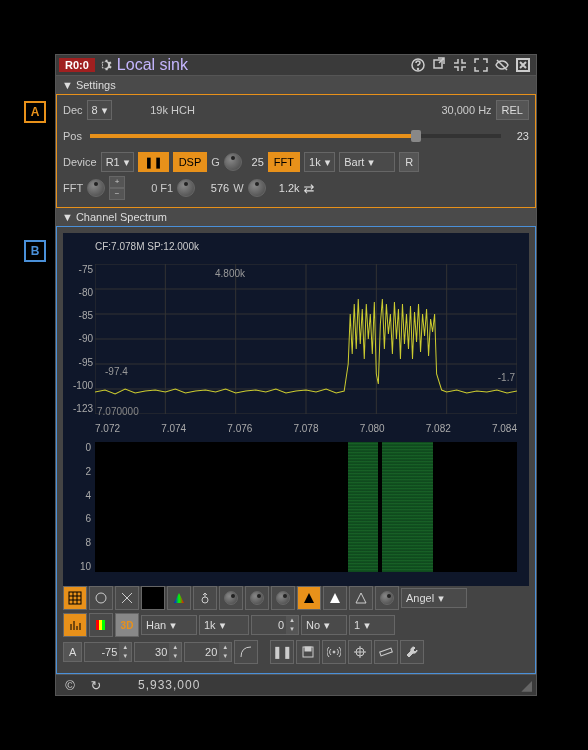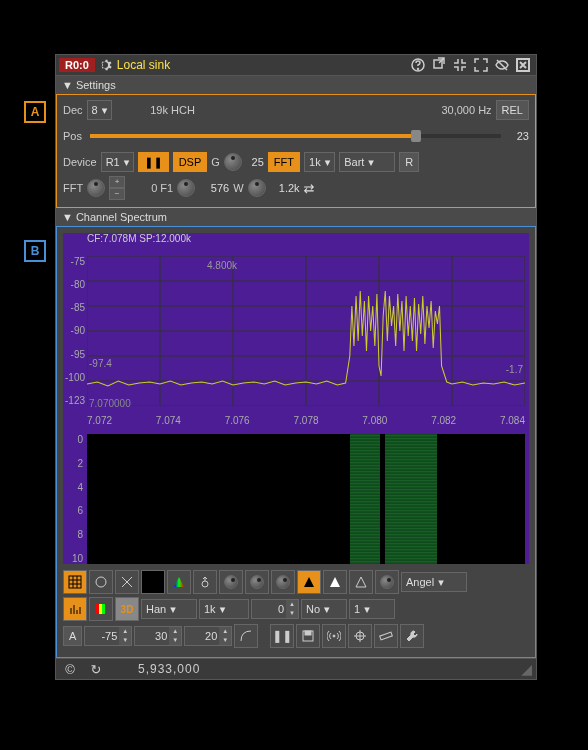--- a/index.html
+++ b/index.html
@@ -1,20 +1,20 @@
 <!DOCTYPE html>
 <html><head>
 <meta charset="utf-8">
 <style>
 html,body{margin:0;padding:0;background:#000;font-family:Arial,sans-serif;font-size:11px;color:#ccc;width:588px;height:750px;overflow:hidden}
 .window{position:absolute;left:55px;top:54px;width:480px;background:#3a3a3a;border:1px solid #555}
 .titlebar{background:#3a3a3a;height:20px;display:flex;align-items:center;padding:0 3px;border-bottom:1px solid #555}
 .rbadge{background:#a02020;color:#fff;padding:1px 6px;font-size:11px;font-weight:bold}
 .titlebar-icon{margin:0 2px;cursor:pointer;color:#ccc;font-size:13px;display:inline-flex;align-items:center;justify-content:center;width:16px;height:16px}
-.titlebar-text{flex:1;color:#fde047;font-size:12px;padding-left:2px}
+.titlebar-text{flex:1;color:#c4b5fd;font-size:16px;padding-left:2px}
 .tb-right{display:flex;gap:1px}
 .section-header{background:#4a4a4a;height:18px;display:flex;align-items:center;padding:0 6px;font-size:11px;color:#ddd}
 .section-header .tri{margin-right:3px}
 .panel{padding:4px 6px;background:#444}
 .row{display:flex;align-items:center;gap:4px;margin-bottom:4px;height:22px}
 .lbl{color:#ccc;font-size:11px}
 select,.combo{background:#4a4a4a;color:#ddd;border:1px solid #666;font-size:11px;height:18px;padding:0 2px}
 .combo{display:inline-flex;align-items:center;padding:0 4px;gap:4px}
 .btn{background:#555;border:1px solid #666;color:#ddd;font-size:11px;height:18px;padding:0 5px;display:inline-flex;align-items:center;cursor:pointer}
 .btn.orange{background:#e8911a;color:#000;border-color:#e8911a}
@@ -26,21 +26,21 @@
 .slider{flex:1;height:4px;background:#333;position:relative;margin:0 4px}
 .slider .fill{position:absolute;height:100%;background:#e8911a;left:0}
 .slider .thumb{position:absolute;width:10px;height:12px;background:#888;top:-4px;border-radius:2px}
 .swap-icon{color:#ddd;font-size:13px}
 .settings-border{border:1px solid #e8911a}
 .spectrum-border{border:1px solid #4a90d9}
 .callout{position:absolute;left:24px;width:18px;height:18px;border:2px solid;color:#fff;font-weight:bold;font-size:12px;display:flex;align-items:center;justify-content:center}
 .callout.a{border-color:#e8911a;color:#e8911a;top:101px}
 .callout.b{border-color:#4a90d9;color:#4a90d9;top:240px}
 .spectrum-panel{padding:6px;background:#444}
-.chart-area{background:#4c1d95;position:relative}
+.chart-area{background:#0f172a;padding:8px;position:relative}
 .chart1{position:relative;height:180px;margin-left:24px;margin-right:4px}
 .chart1 svg{position:absolute;left:0;top:10px;width:100%;height:150px}
 .yaxis{position:absolute;left:-24px;top:10px;height:150px;display:flex;flex-direction:column;justify-content:space-between;font-size:10px;color:#aaa;text-align:right;width:22px}
 .xaxis{position:absolute;left:0;right:0;bottom:0;display:flex;justify-content:space-between;font-size:10px;color:#aaa}
 .chart-title{color:#ccc;font-size:10px;margin-left:24px;margin-bottom:2px}
 .marker-label{position:absolute;color:#999;font-size:10px}
 .waterfall{position:relative;height:130px;margin-left:24px;margin-right:4px;margin-top:8px;margin-bottom:6px}
 .waterfall .wf-canvas{position:absolute;left:0;top:0;right:0;bottom:0;background:#000;overflow:hidden}
 .wf-band{position:absolute;top:0;bottom:0;background:repeating-linear-gradient(0deg,#0a3a1a 0,#1a6a2a 1px,#0a4a1a 2px,#2a8a3a 3px);opacity:0.9}
 .wf-yaxis{position:absolute;left:-20px;top:0;bottom:0;display:flex;flex-direction:column;justify-content:space-between;font-size:10px;color:#aaa;text-align:right;width:16px}
@@ -207,21 +207,21 @@
           <line class="grid-line" x1="0" y1="0" x2="0" y2="150"></line>
             <line class="grid-line" x1="70" y1="0" x2="70" y2="150"></line>
             <line class="grid-line" x1="140" y1="0" x2="140" y2="150"></line>
             <line class="grid-line" x1="210" y1="0" x2="210" y2="150"></line>
             <line class="grid-line" x1="280" y1="0" x2="280" y2="150"></line>
             <line class="grid-line" x1="350" y1="0" x2="350" y2="150"></line>
             <line class="grid-line" x1="420" y1="0" x2="420" y2="150"></line>
           <polyline class="signal-line" points="0,128 10,126 20,130 30,125 40,129 50,127 60,126 70,128 80,125 90,129 100,127 110,126 120,128 130,125 140,129 150,127 160,126 170,128 180,125 190,129 200,127 210,126 220,128 230,125 240,129 248,127 252,100 254,50 256,90 258,40 260,85 262,35 264,80 266,45 268,95 270,40 272,75 274,50 276,90 278,38 280,110 282,120 284,60 286,35 288,85 290,40 292,70 294,50 296,90 298,38 300,75 302,45 304,95 306,40 308,80 310,50 312,85 314,42 316,95 318,48 320,78 322,40 324,88 326,50 328,72 330,45 332,92 334,55 336,68 338,50 340,110 345,126 350,128 360,126 370,129 380,127 390,128 400,126 410,129 420,127"></polyline>
         </svg>
         <div class="marker-label" style="left:120px;top:14px">4.800k</div>
-        <div class="marker-label" style="left:2px;top:112px">-97.4</div>
+        <div class="marker-label" style="left:10px;top:112px">-97.4</div>
         <div class="marker-label" style="right:2px;top:118px">-1.7</div>
         <div class="marker-label" style="left:2px;top:152px;color:#888">7.070000</div>
         <div class="xaxis">
           <span>7.072</span>
             <span>7.074</span>
             <span>7.076</span>
             <span>7.078</span>
             <span>7.080</span>
             <span>7.082</span>
             <span>7.084</span>

